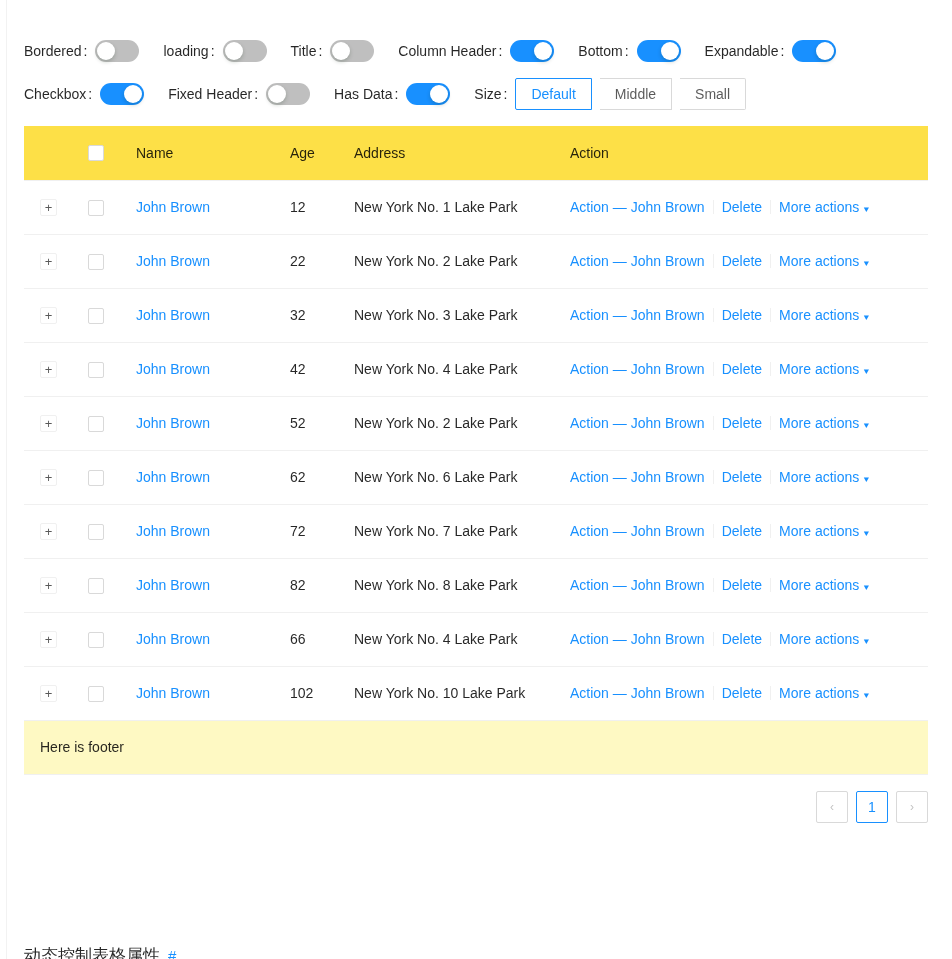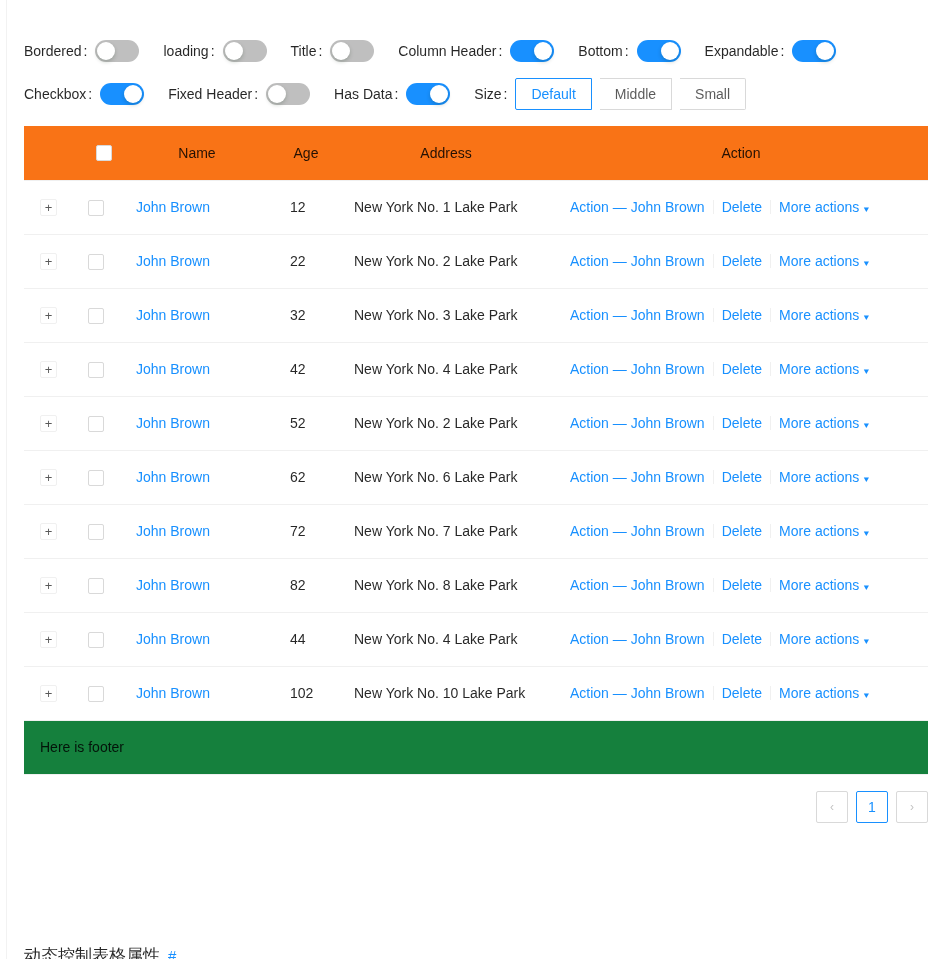--- a/index.html
+++ b/index.html
@@ -105,22 +105,22 @@
     width: 904px;
     background: #fff;
     font-size: 14px;
   }
   table.ant-table {
     width: 100%;
     border-collapse: collapse;
     table-layout: fixed;
   }
   table.ant-table th {
-    background: #f97316;
-    text-align: center;
+    background: #fde047;
+    text-align: left;
     font-weight: 500;
     color: rgba(0,0,0,0.85);
     padding: 16px;
     border-bottom: 1px solid #f0f0f0;
     height: 54px;
     font-size: 14px;
   }
   table.ant-table td {
     padding: 16px;
     border-bottom: 1px solid #f0f0f0;
@@ -172,21 +172,21 @@
     vertical-align: -2px;
   }
   .caret {
     display: inline-block;
     margin-left: 5px;
     font-size: 11px;
     color: #1890ff;
     transform: scaleX(1.15);
   }
   .tfoot-cell {
-    background: #15803d;
+    background: #fef9c3;
     padding: 16px;
     color: rgba(0,0,0,0.85);
     font-size: 14px;
     height: 55px;
   }
 
   
   .pagination {
     display: flex;
     justify-content: flex-end;
@@ -388,21 +388,21 @@
             <td class="col-check"><span class="cbox"></span></td>
             <td class="col-name"><a class="link">John Brown</a></td>
             <td class="col-age">82</td>
             <td class="col-addr">New York No. 8 Lake Park</td>
             <td class="col-action"><a class="link">Action — John Brown</a><span class="act-sep"></span><a class="link">Delete</a><span class="act-sep"></span><a class="link">More actions</a><span class="caret" style="font-size: 9px;">▾</span></td>
           </tr>
           <tr>
             <td class="col-expand"><span class="expand-btn">+</span></td>
             <td class="col-check"><span class="cbox"></span></td>
             <td class="col-name"><a class="link">John Brown</a></td>
-            <td class="col-age">44</td>
+            <td class="col-age">66</td>
             <td class="col-addr">New York No. 4 Lake Park</td>
             <td class="col-action"><a class="link">Action — John Brown</a><span class="act-sep"></span><a class="link">Delete</a><span class="act-sep"></span><a class="link">More actions</a><span class="caret" style="font-size: 9px;">▾</span></td>
           </tr>
           <tr>
             <td class="col-expand"><span class="expand-btn">+</span></td>
             <td class="col-check"><span class="cbox"></span></td>
             <td class="col-name"><a class="link">John Brown</a></td>
             <td class="col-age">102</td>
             <td class="col-addr">New York No. 10 Lake Park</td>
             <td class="col-action"><a class="link">Action — John Brown</a><span class="act-sep"></span><a class="link">Delete</a><span class="act-sep"></span><a class="link">More actions</a><span class="caret" style="font-size: 9px;">▾</span></td>

